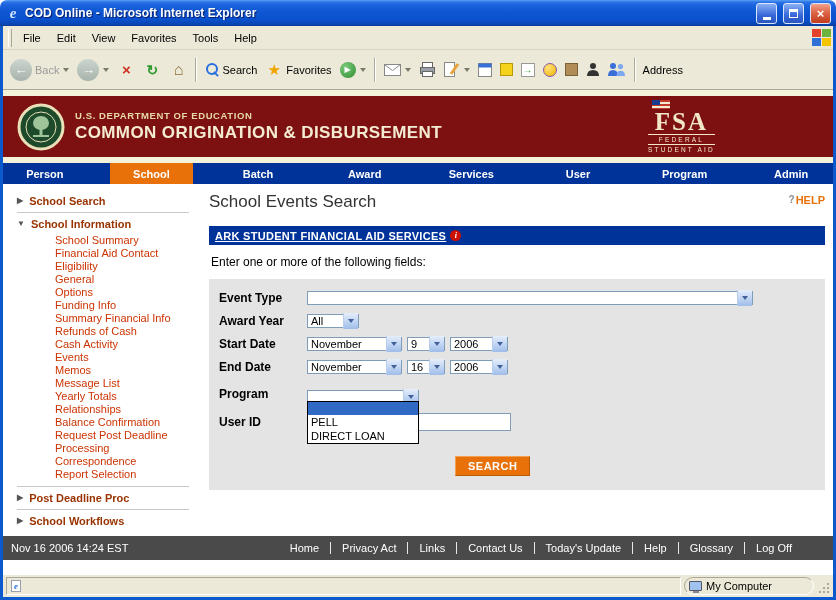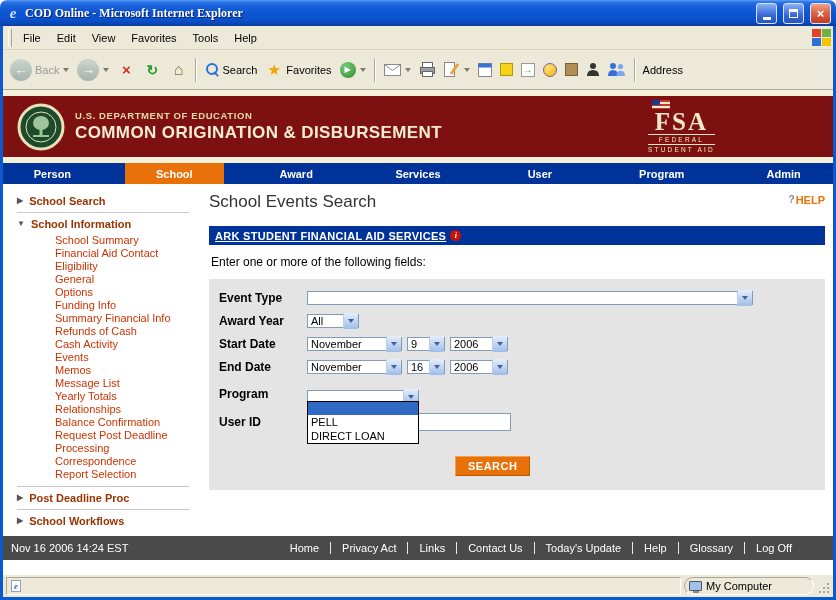--- a/index.html
+++ b/index.html
@@ -3,21 +3,21 @@
 <meta charset="utf-8">
 <style>
 *{box-sizing:border-box;margin:0;padding:0;}
 html,body{width:836px;height:600px;overflow:hidden;}
 body{font-family:"Liberation Sans",sans-serif;background:#fff;}
 .window{width:836px;height:600px;display:flex;flex-direction:column;}
 
 
 .titlebar{height:26px;flex:0 0 26px;background:linear-gradient(180deg,#58a0f4 0%,#2d74e8 8%,#1b63dd 20%,#0f56d2 45%,#0b51cd 75%,#0a46b4 92%,#073a96 100%);border-radius:7px 7px 0 0;display:flex;align-items:center;padding:0 5px;gap:4px;}
 .ie-icon{width:16px;height:16px;color:#cfe4ff;font:italic bold 15px/16px "Liberation Serif",serif;text-align:center;}
-.title-text{flex:1;color:#fff;font-size:12px;font-weight:bold;text-shadow:1px 1px 1px rgba(0,20,90,.9);white-space:nowrap;overflow:hidden;font-family:Liberation Serif, serif;}
+.title-text{flex:1;color:#fff;font-size:12px;font-weight:bold;text-shadow:1px 1px 1px rgba(0,20,90,.9);white-space:nowrap;overflow:hidden;}
 .tb-btn{width:21px;height:21px;border-radius:3px;border:1px solid #d9e6fb;display:flex;align-items:center;justify-content:center;margin-left:2px;cursor:pointer;}
 .tb-min,.tb-max{background:linear-gradient(180deg,#8ab1f4,#3767d8 60%,#2a55c0);}
 .tb-close{background:linear-gradient(180deg,#f0a28a,#dd6547 45%,#c13c1c);}
 .glyph-min{width:8px;height:3px;background:#fff;margin-top:10px;}
 .glyph-max{width:9px;height:9px;border:1px solid #fff;border-top:3px solid #fff;}
 .glyph-close{color:#fff;font-size:13px;font-weight:bold;line-height:1;}
 
 
 .frame{flex:1;display:flex;flex-direction:column;border-left:3px solid #0c59ce;border-right:3px solid #0c59ce;border-bottom:3px solid #0c59ce;background:#fff;min-height:0;}
 
@@ -292,20 +292,21 @@
           <div class="fsa-acronym">FSA</div>
           <div class="fsa-sub">FEDERAL</div>
           <div class="fsa-sub">STUDENT AID</div>
         </div>
       </div>
     </div>
 
     <div class="navbar">
       <span class="nav-tab">Person</span>
       <span class="nav-tab active">School</span>
+      <span class="nav-tab">Batch</span>
       <span class="nav-tab">Award</span>
       <span class="nav-tab">Services</span>
       <span class="nav-tab">User</span>
       <span class="nav-tab">Program</span>
       <span class="nav-tab">Admin</span>
     </div>
 
     <div class="content">
 
       <div class="sidebar">

